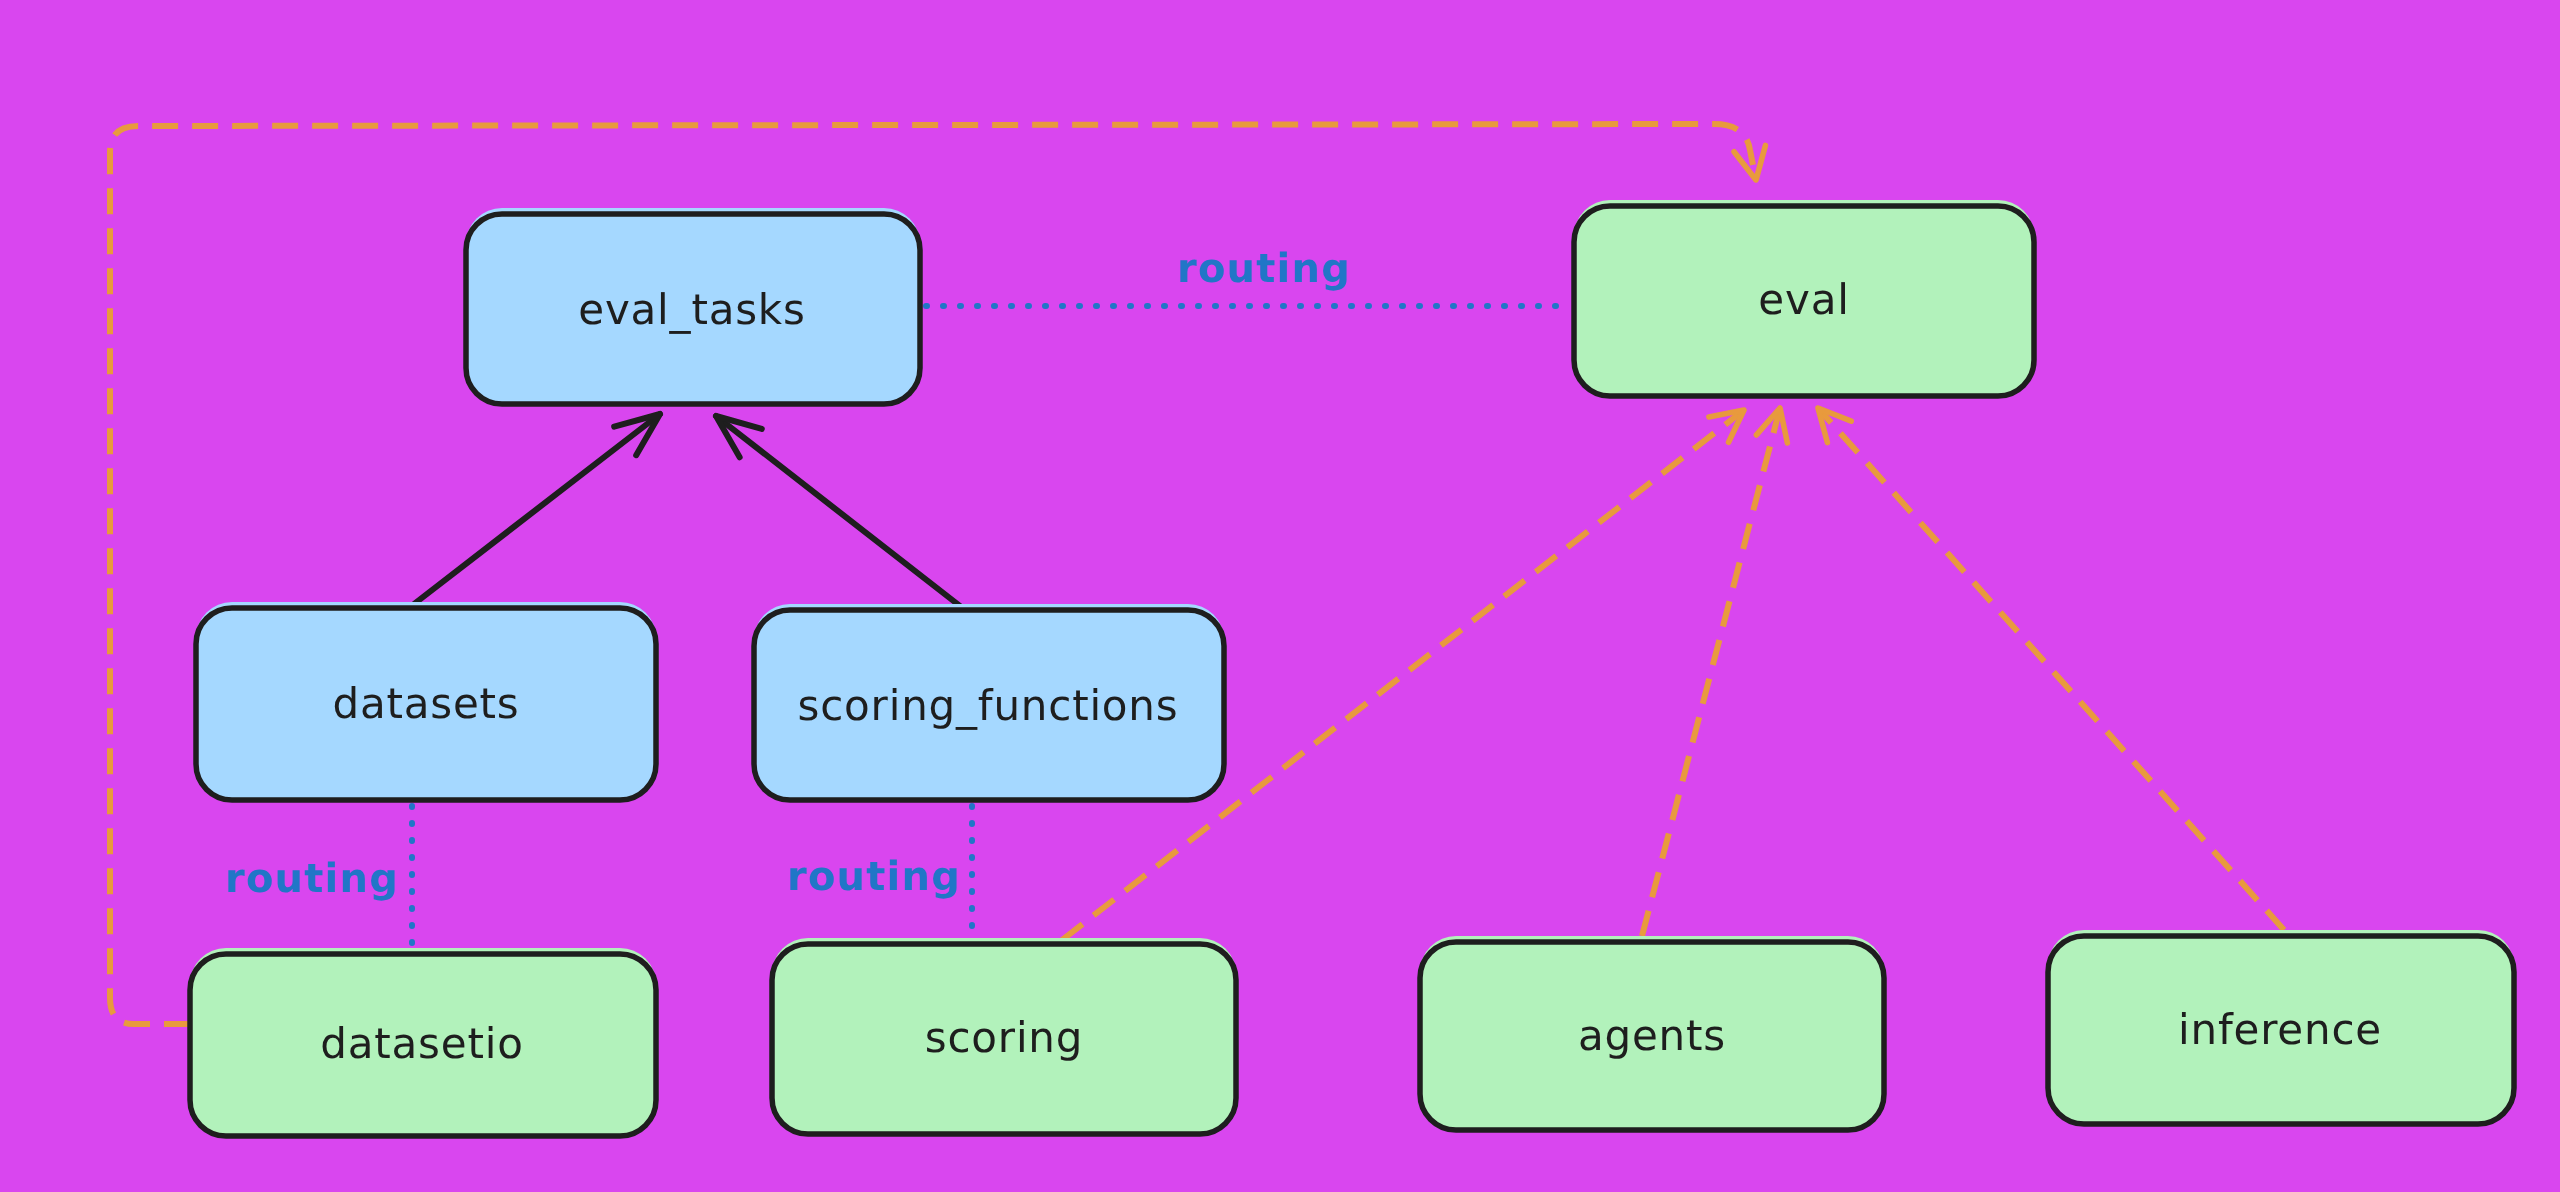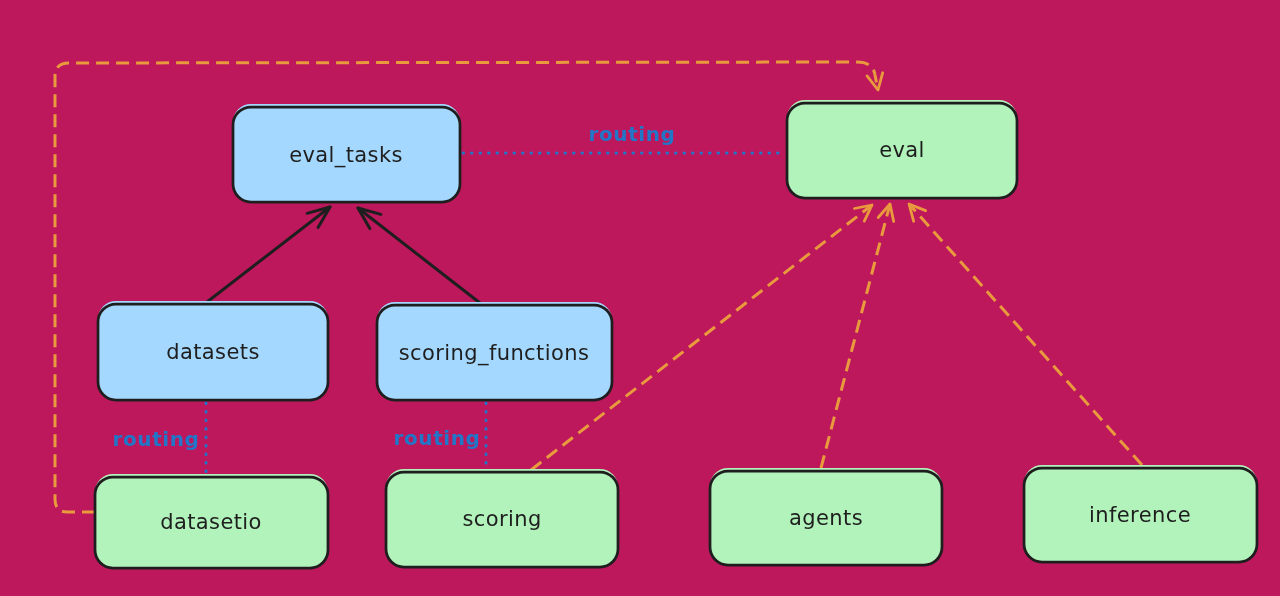--- a/index.html
+++ b/index.html
@@ -4,21 +4,21 @@
 <style>
   html, body {
     margin: 0;
     padding: 0;
     background: #ffffff;
   }
   .canvas-wrap {
     position: relative;
     width: 1280px;
     height: 596px;
-    background: #be185d;
+    background: #d946ef;
     overflow: hidden;
   }
   svg { display: block; }
   .node-box {
     stroke-width: 2.75;
   }
   .node-label {
     font-family: "DejaVu Sans", "Liberation Sans", sans-serif;
     font-size: 21px;
     font-weight: 400;

